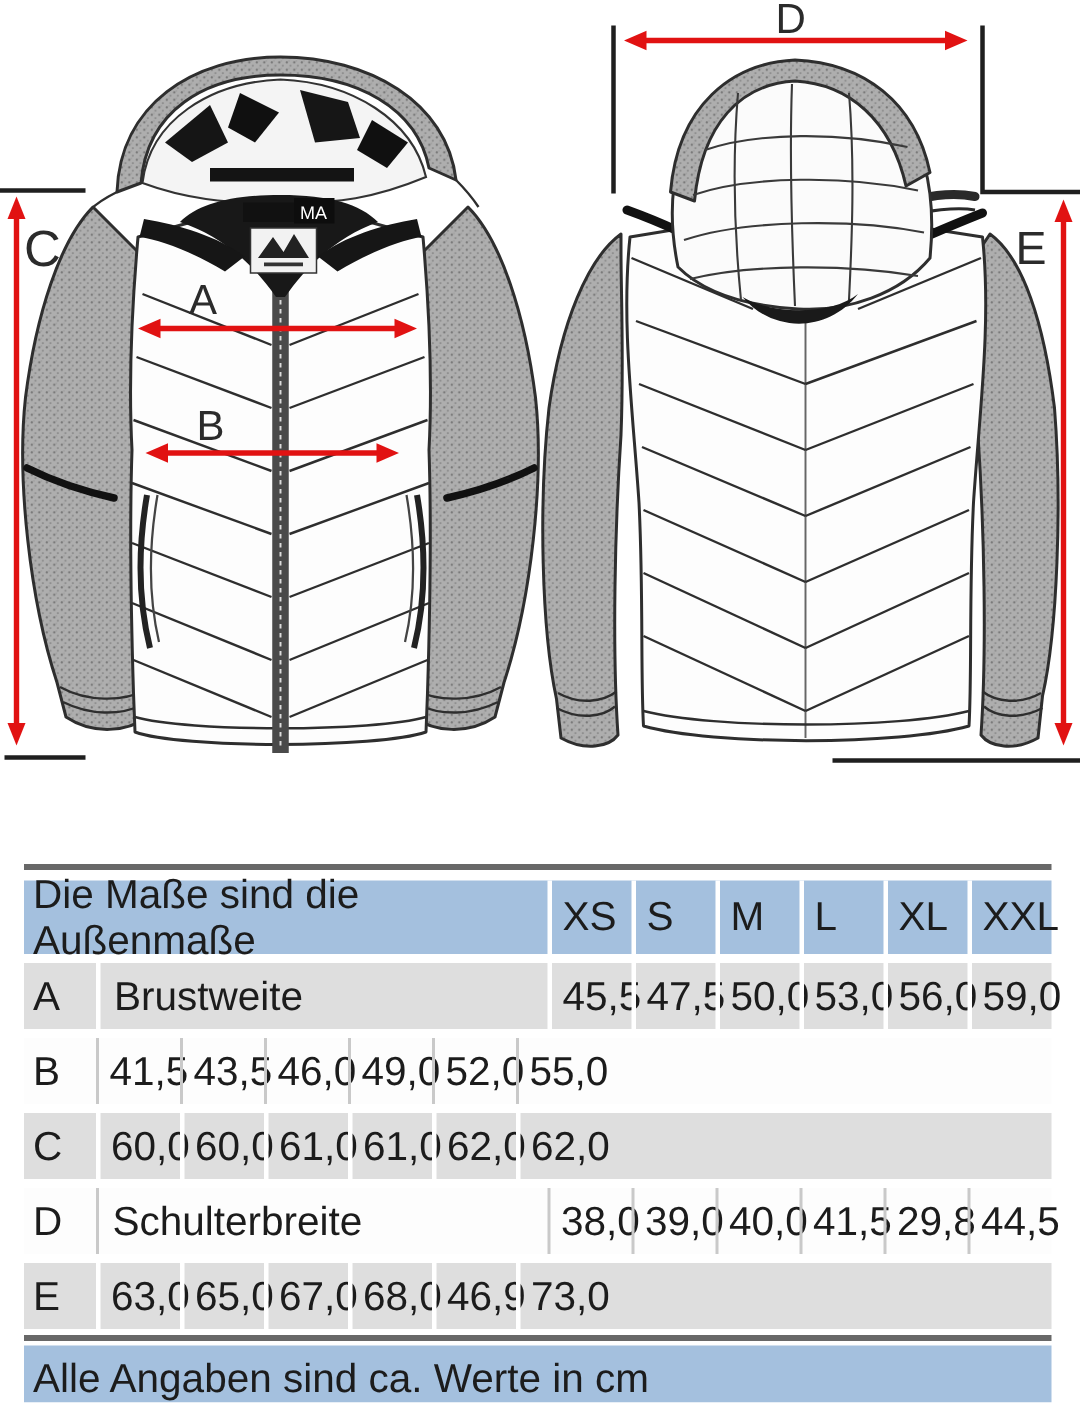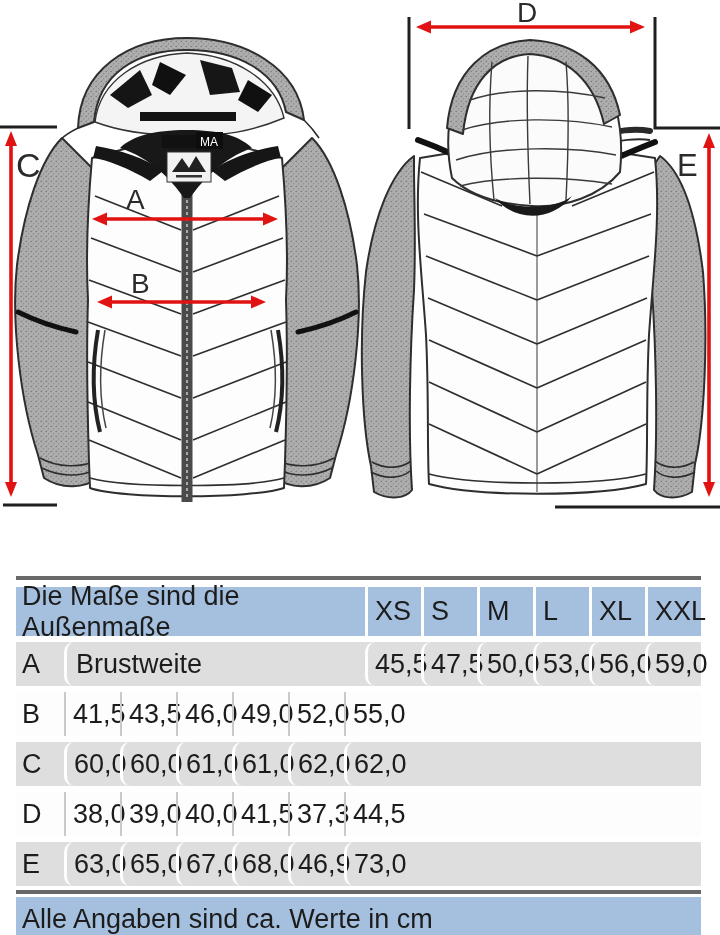--- a/index.html
+++ b/index.html
@@ -25,21 +25,21 @@
   .t-header{height:49px;background:var(--header-bg);}
   .t-data{height:44px;margin-top:6px;}
   .t-data.gray{background:var(--row-gray);}
   .t-data.white{background:var(--row-white);}
   .cell{box-sizing:border-box;height:100%;display:flex;align-items:center;}
   .c-title{width:349px;padding-left:6px;}
   .c-key{width:48px;padding-left:6px;}
   .c-label{width:301px;padding-left:9px;}
   .c-size{width:56px;padding-left:7px;}
   .t-header .c-size{border-left:3px solid #ffffff;}
-  .gray .c-label,.gray .c-size{border-left:3px solid #ffffff;border-radius:10px;}
+  .gray .c-label,.gray .c-size{border-left:3px solid #ffffff;}
   .white .c-label,.white .c-size{border-left:2px solid var(--sep-light);}
   .t-divider{height:4px;background:var(--divider);margin-top:4px;}
   .t-footer{height:47px;margin-top:3px;background:var(--footer-bg);display:flex;align-items:center;
             padding-left:6px;box-sizing:border-box;border-bottom:2px solid #8fa6c4;}
 </style>
 </head>
 <body>
 
 <div class="canvas">
 
@@ -258,25 +258,26 @@
       <div class="cell c-size">60,0</div>
       <div class="cell c-size">60,0</div>
       <div class="cell c-size">61,0</div>
       <div class="cell c-size">61,0</div>
       <div class="cell c-size">62,0</div>
       <div class="cell c-size">62,0</div>
     </div>
 
     <div class="trow t-data white">
       <div class="cell c-key">D</div>
+      <div class="cell c-label">Schulterbreite</div>
       <div class="cell c-size">38,0</div>
       <div class="cell c-size">39,0</div>
       <div class="cell c-size">40,0</div>
       <div class="cell c-size">41,5</div>
-      <div class="cell c-size">37,3</div>
+      <div class="cell c-size">29,8</div>
       <div class="cell c-size">44,5</div>
     </div>
 
     <div class="trow t-data gray">
       <div class="cell c-key">E</div>
       <div class="cell c-size">63,0</div>
       <div class="cell c-size">65,0</div>
       <div class="cell c-size">67,0</div>
       <div class="cell c-size">68,0</div>
       <div class="cell c-size">46,9</div>

